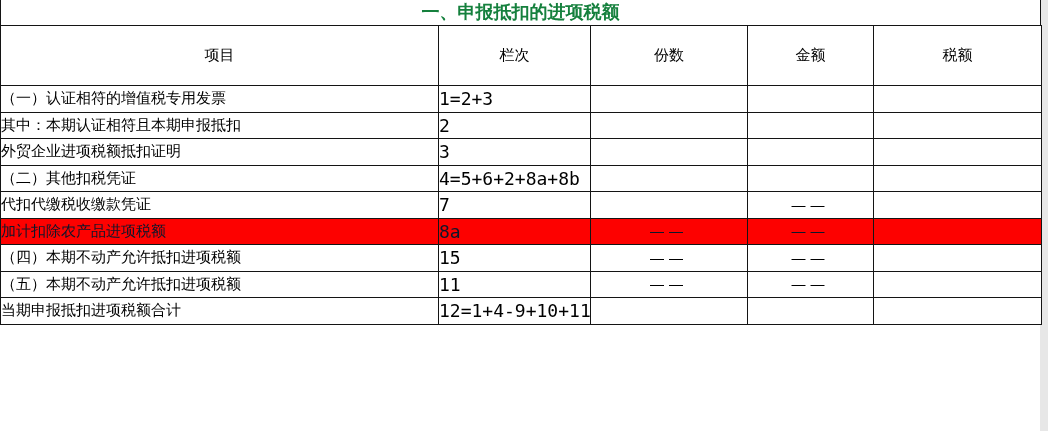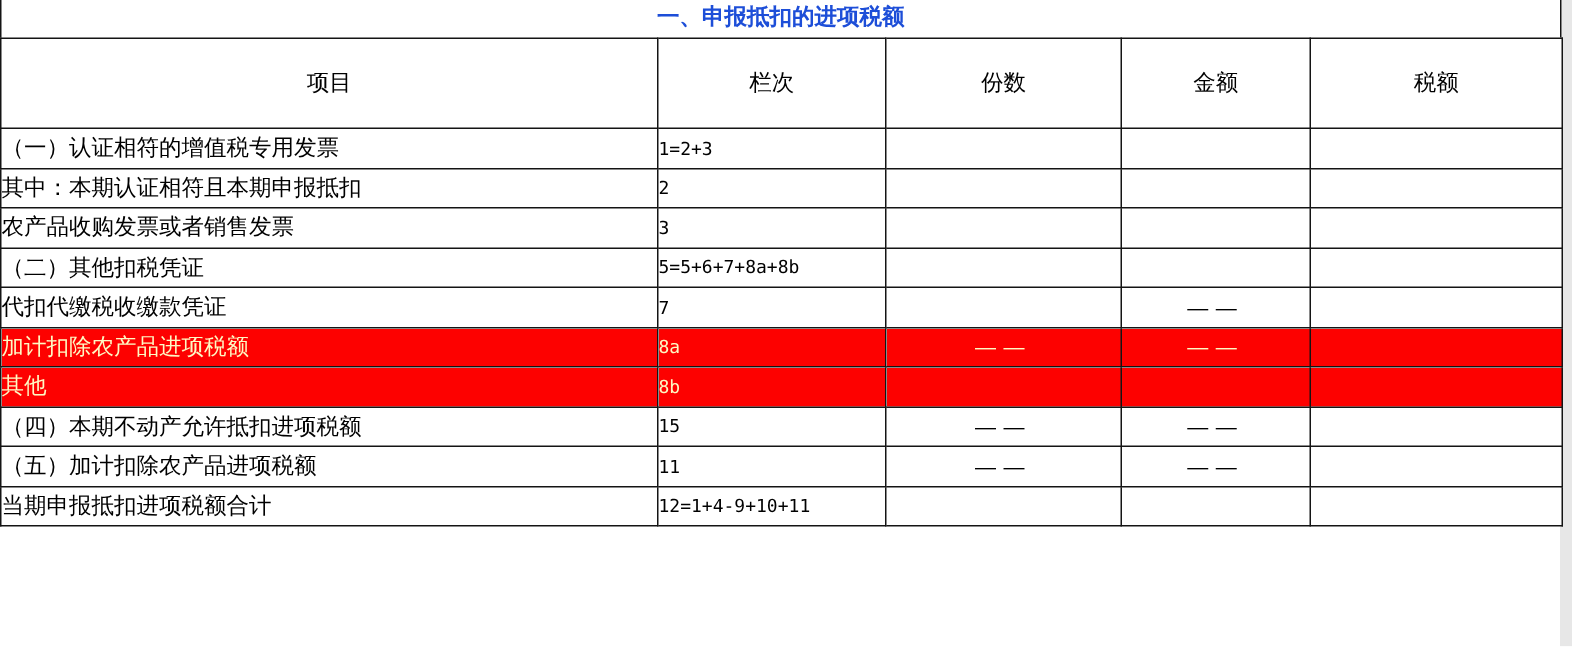--- a/index.html
+++ b/index.html
@@ -30,23 +30,23 @@
     left: 0;
     width: 1041px;
   }
   .title-row {
     box-sizing: border-box;
     height: 25px;
     line-height: 24px;
     border-left: 1px solid #141414;
     border-right: 1px solid #141414;
     text-align: center;
-    font-size: 15px;
+    font-size: 18px;
     font-weight: bold;
-    color: #1d4ed8;
+    color: #15803d;
     background: #ffffff;
   }
   table.grid {
     border-collapse: collapse;
     table-layout: fixed;
     width: 1041px;
   }
   table.grid th, table.grid td {
     box-sizing: border-box;
     border: 1px solid #141414;
@@ -62,36 +62,36 @@
     font-size: 15px;
     text-align: center;
     font-family: Liberation Serif, serif;
   }
   table.grid tbody tr { height: 26.5px; }
   td.c-item {
     font-size: 15px;
     text-align: left;
   }
   td.c-lane {
-    font-size: 12px;
+    font-size: 18px;
     font-family: "DejaVu Sans Mono", "Liberation Mono", monospace;
     text-align: left;
     padding-left: 4px;
   }
   td.c-val {
     font-size: 14px;
     text-align: center;
     letter-spacing: 5px;
   }
   .ind-0 { padding-left: 7px; }
   .ind-1 { padding-left: 66px; }
   .ind-2 { padding-left: 113px; }
   tr.hl td {
     background: #fd0100;
-    color: #fef9c3;
+    color: #0f172a;
   }
 </style>
 </head>
 <body>
 
 <div class="screen">
   <div class="gutter"></div>
   <div class="sheet">
 
     <div class="title-row">一、申报抵扣的进项税额</div>
@@ -122,63 +122,56 @@
     <td class="c-val"></td>
   </tr>
           <tr>
     <td class="c-item ind-1">其中：本期认证相符且本期申报抵扣</td>
     <td class="c-lane">2</td>
     <td class="c-val"></td>
     <td class="c-val"></td>
     <td class="c-val"></td>
   </tr>
           <tr>
-    <td class="c-item ind-2">农产品收购发票或者销售发票</td>
+    <td class="c-item ind-2">外贸企业进项税额抵扣证明</td>
     <td class="c-lane">3</td>
     <td class="c-val"></td>
     <td class="c-val"></td>
     <td class="c-val"></td>
   </tr>
           <tr>
     <td class="c-item ind-0">（二）其他扣税凭证</td>
-    <td class="c-lane">5=5+6+7+8a+8b</td>
+    <td class="c-lane">4=5+6+2+8a+8b</td>
     <td class="c-val"></td>
     <td class="c-val"></td>
     <td class="c-val"></td>
   </tr>
           <tr>
     <td class="c-item ind-2">代扣代缴税收缴款凭证</td>
     <td class="c-lane">7</td>
     <td class="c-val"></td>
     <td class="c-val">——</td>
     <td class="c-val"></td>
   </tr>
           <tr class="hl">
     <td class="c-item ind-2">加计扣除农产品进项税额</td>
     <td class="c-lane">8a</td>
     <td class="c-val">——</td>
     <td class="c-val">——</td>
     <td class="c-val"></td>
   </tr>
-          <tr class="hl">
-    <td class="c-item ind-2">其他</td>
-    <td class="c-lane">8b</td>
-    <td class="c-val"></td>
-    <td class="c-val"></td>
-    <td class="c-val"></td>
-  </tr>
           <tr>
     <td class="c-item ind-0">（四）本期不动产允许抵扣进项税额</td>
     <td class="c-lane">15</td>
     <td class="c-val">——</td>
     <td class="c-val">——</td>
     <td class="c-val"></td>
   </tr>
           <tr>
-    <td class="c-item ind-0">（五）加计扣除农产品进项税额</td>
+    <td class="c-item ind-0">（五）本期不动产允许抵扣进项税额</td>
     <td class="c-lane">11</td>
     <td class="c-val">——</td>
     <td class="c-val">——</td>
     <td class="c-val"></td>
   </tr>
           <tr>
     <td class="c-item ind-0">当期申报抵扣进项税额合计</td>
     <td class="c-lane">12=1+4-9+10+11</td>
     <td class="c-val"></td>
     <td class="c-val"></td>

